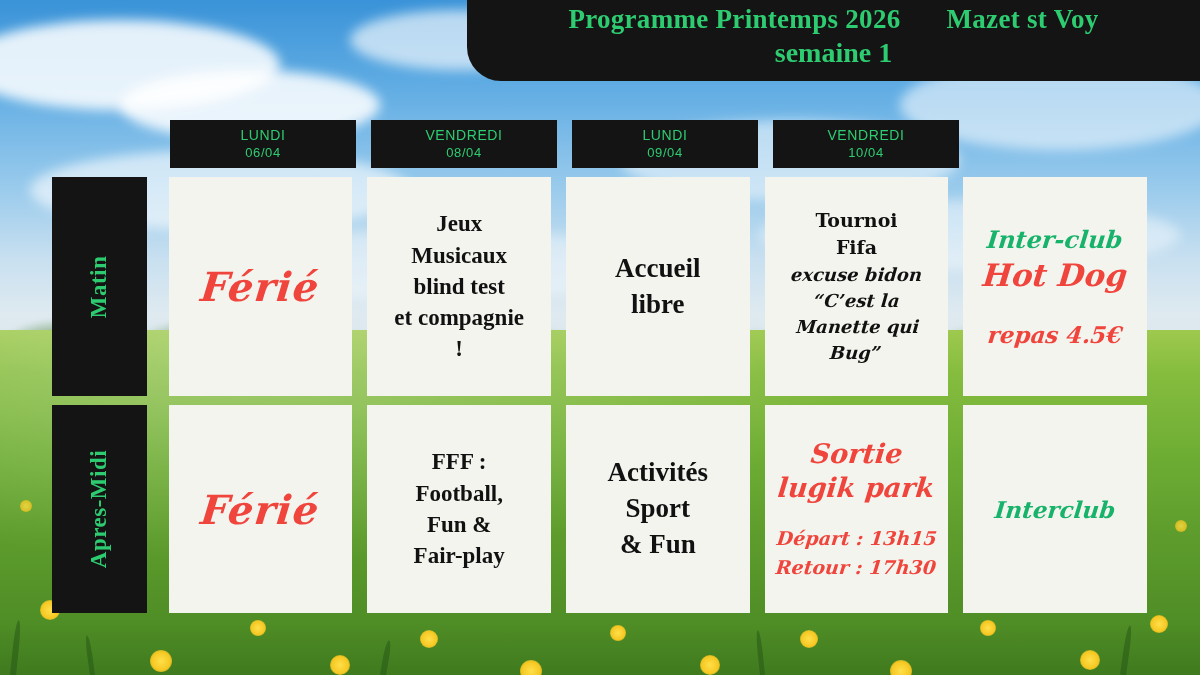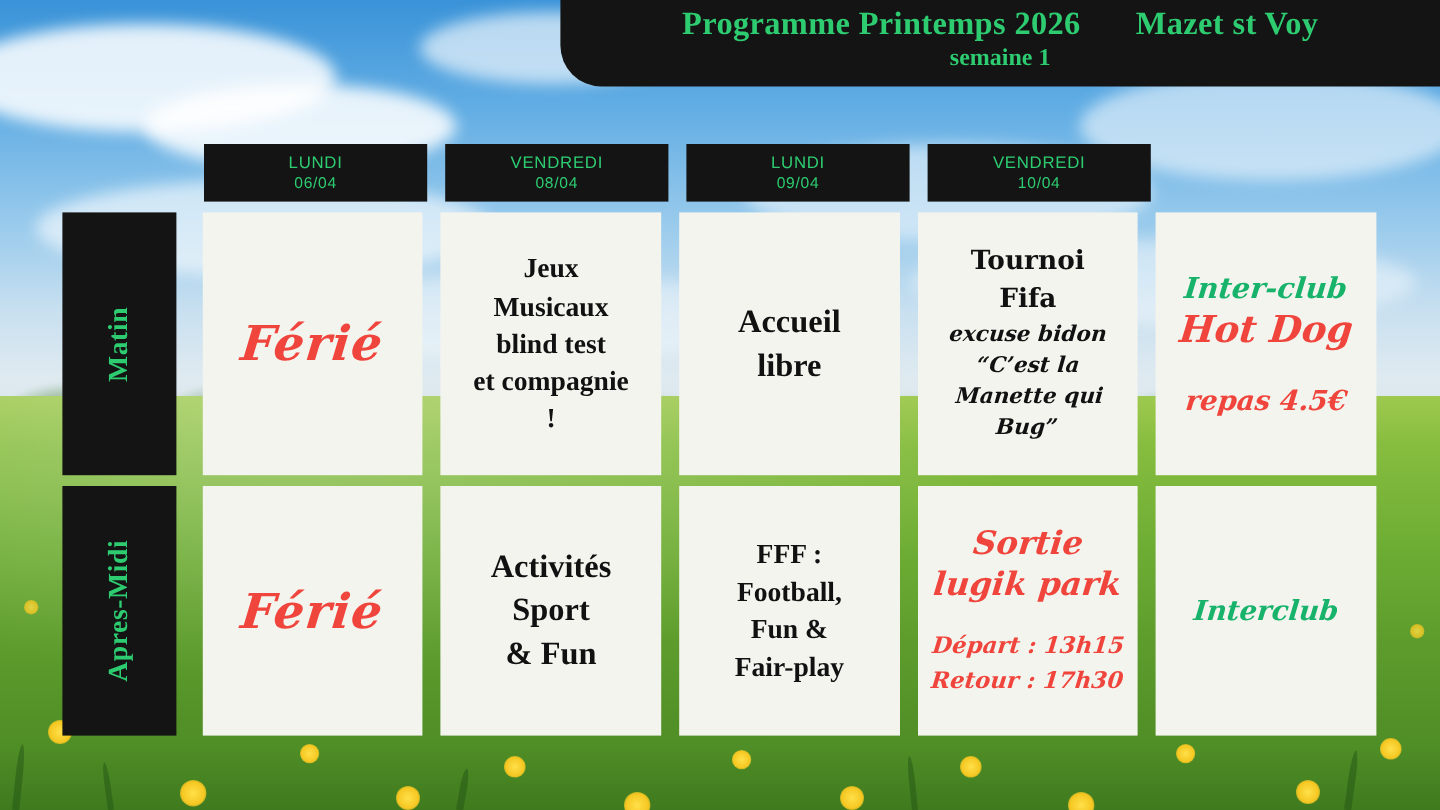--- a/index.html
+++ b/index.html
@@ -91,21 +91,21 @@
     font-size: 27px;
     letter-spacing: 0.3px;
     white-space: nowrap;
   }
   .title-main { display: inline-block; }
   .title-place { display: inline-block; margin-left: 46px; }
   .title-line2 {
     color: #2ecc71;
     font-family: "Liberation Serif", serif;
     font-weight: bold;
-    font-size: 20px;
+    font-size: 28px;
     margin-top: 2px;
   }
 
   
   .grid {
     position: absolute;
     left: 52px;
     top: 120px;
     width: 1110px;
   }
@@ -187,21 +187,21 @@
   .red { color: #f0453c; }
   .green { color: #18b36b; }
   .ferie {
     font-size: 40px;
     letter-spacing: 1px;
   }
   .fifa-line {
     font-family: "DejaVu Serif", serif;
     font-weight: bold;
     color: #111;
-    font-size: 22px;
+    font-size: 19px;
     line-height: 1.45;
   }
   .fifa-line.italic {
     font-style: italic;
     font-size: 18px;
     transform: skewX(-5deg);
   }
   .interclub-top {
     font-size: 24px;
     line-height: 1.25;
@@ -335,33 +335,33 @@
     <div class="body-row row-pm">
       <div class="row-label">
         <span>Apres-Midi</span>
       </div>
 
       <div class="cell">
         <div class="txt-script red ferie">Férié</div>
       </div>
 
       <div class="cell">
-        <div class="txt-serif">Activités</div>
-        <div class="txt-serif">Sport</div>
-        <div class="txt-serif">&amp; Fun</div>
-      </div>
-
-      <div class="cell">
         <div class="txt-serif small">FFF :</div>
         <div class="txt-serif small">Football,</div>
         <div class="txt-serif small">Fun &amp;</div>
         <div class="txt-serif small">Fair-play</div>
       </div>
 
       <div class="cell">
+        <div class="txt-serif">Activités</div>
+        <div class="txt-serif">Sport</div>
+        <div class="txt-serif">&amp; Fun</div>
+      </div>
+
+      <div class="cell">
         <div class="txt-script red sortie">Sortie</div>
         <div class="txt-script red sortie">lugik park</div>
         <div class="txt-script red horaire">Départ : 13h15</div>
         <div class="txt-script red horaire" style="margin-top:0;">Retour : 17h30</div>
       </div>
 
       <div class="cell">
         <div class="txt-script green interclub-pm">Interclub</div>
       </div>
     </div>

